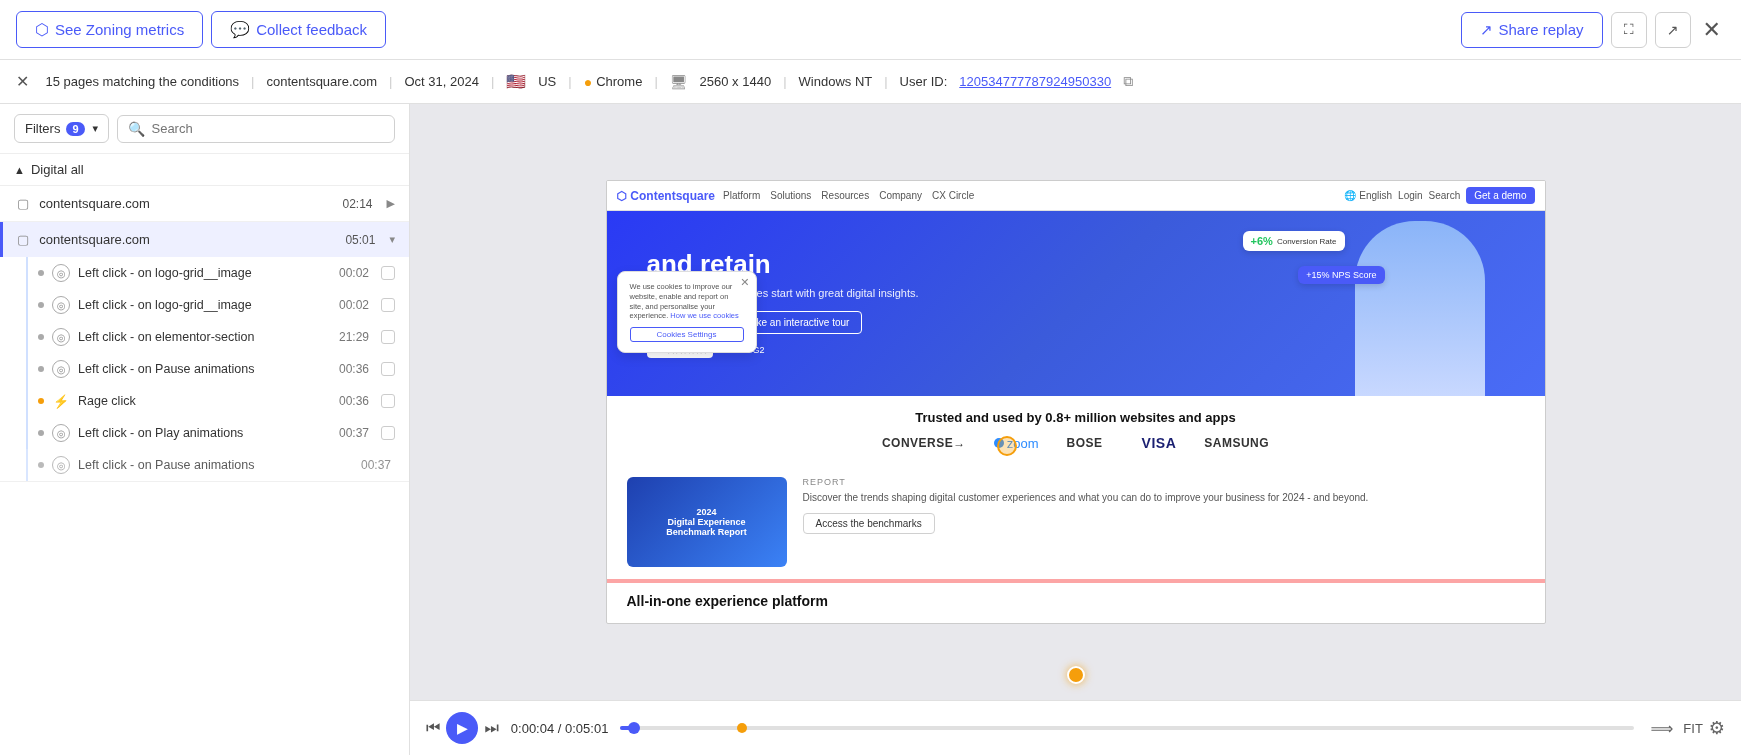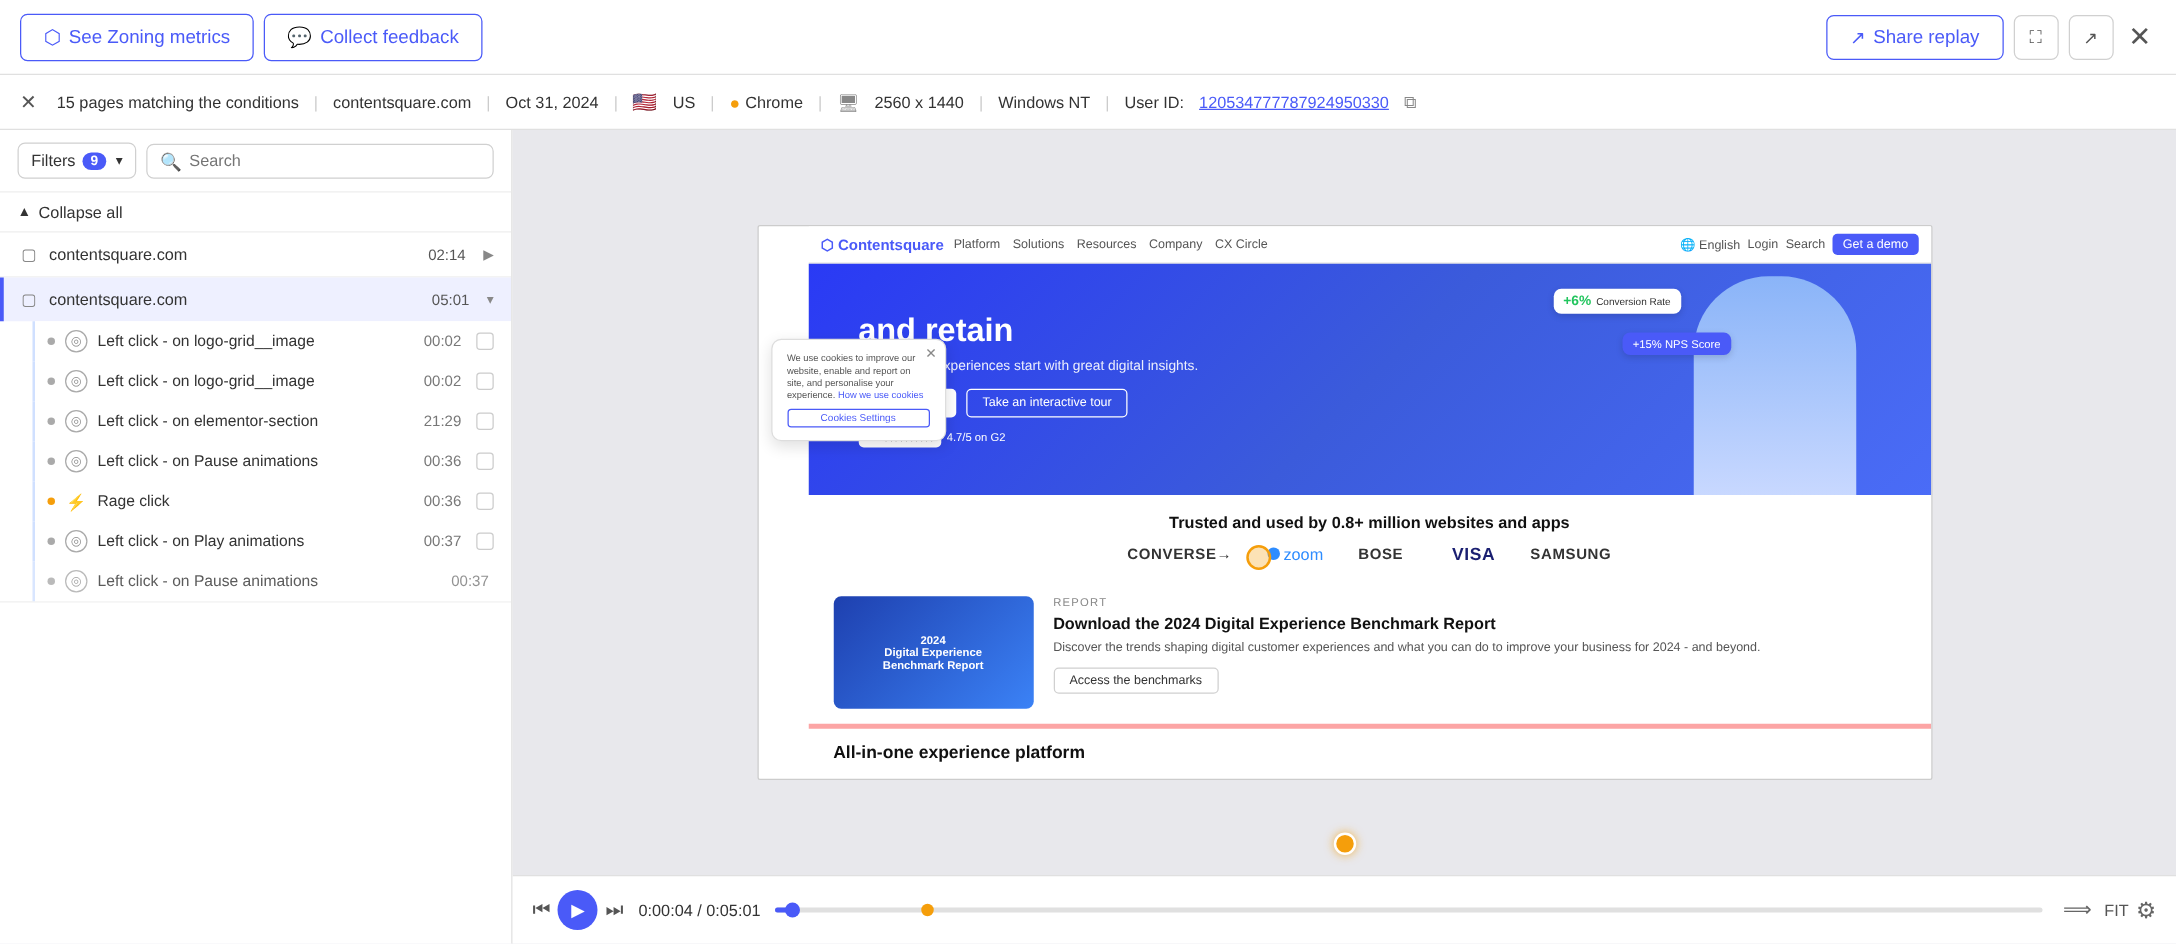--- a/index.html
+++ b/index.html
@@ -142,21 +142,21 @@
     .video-viewport {
       flex: 1; background: #e8e8ec;
       display: flex; align-items: center; justify-content: center;
       overflow: hidden; position: relative;
     }
 
     
     .replay-screen {
       width: 940px; height: 444px; background: #fff;
       border: 1px solid #ccc; border-radius: 2px;
-      overflow: hidden; position: relative; padding-left: 40px;
+      overflow: hidden; position: relative;
     }
     .replay-nav {
       background: #fff; border-bottom: 1px solid #e0e0e0;
       height: 30px; display: flex; align-items: center; padding: 0 10px;
       font-size: 11px; color: #333; gap: 8px;
     }
     .replay-nav-logo { color: #4a5af8; font-weight: 700; font-size: 12px; }
     .replay-nav-links { display: flex; gap: 10px; font-size: 10px; color: #555; }
     .replay-nav-right { margin-left: auto; display: flex; align-items: center; gap: 6px; font-size: 10px; color: #555; }
     .get-demo-btn {
@@ -371,21 +371,21 @@
       <div class="search-box">
         <span class="search-icon">🔍</span>
         <input type="text" placeholder="Search" style="">
       </div>
     </div>
 
     <div class="sessions-list">
 
       <div class="collapse-all-row">
         <span style="font-size:11px;">▲</span>
-        <span>Collapse all</span>
+        <span>Digital all</span>
       </div>
 
       <div class="session-group">
         <div class="session-header">
           <span class="session-icon">▢</span>
           <span class="session-name">contentsquare.com</span>
           <span class="session-time">02:14</span>
           <span class="session-chevron">▶</span>
         </div>
       </div>
@@ -516,21 +516,20 @@
             <span class="brand-logo">SAMSUNG</span>
           </div>
         </div>
 
         <div class="replay-report-section">
           <div class="report-img">
             <div class="report-img-label">2024<br>Digital Experience<br>Benchmark Report</div>
           </div>
           <div class="report-content">
             <div class="report-tag">REPORT</div>
-            <div class="report-title">Download the 2024 Digital Experience Benchmark Report</div>
             <div class="report-desc">Discover the trends shaping digital customer experiences and what you can do to improve your business for 2024 - and beyond.</div>
             <button class="report-cta">Access the benchmarks</button>
           </div>
         </div>
 
         <div class="replay-all-in-one">
           <div class="all-in-one-title">All-in-one experience platform</div>
         </div>
 
         <div class="cookie-banner">

